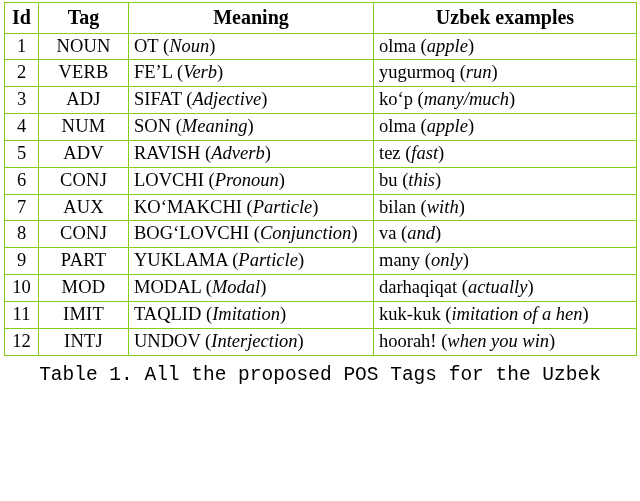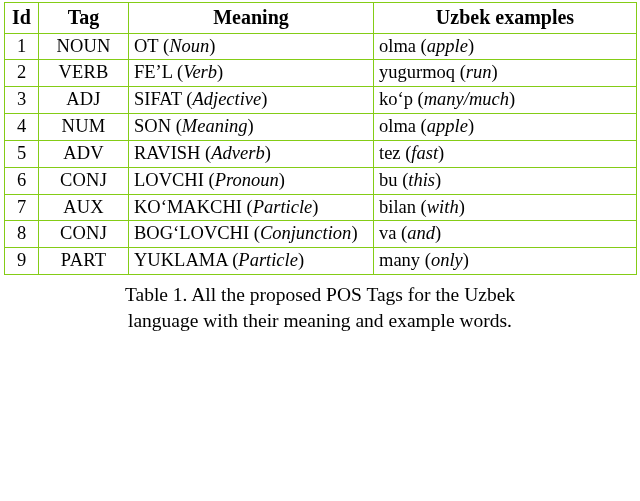--- a/index.html
+++ b/index.html
@@ -64,20 +64,21 @@
   }
   i, .ital {
     font-style: italic;
   }
   .caption {
     width: 600px;
     margin: 7px auto 0 auto;
     text-align: center;
     font-size: 19.5px;
     line-height: 1.32;
+    font-family: Liberation Mono, monospace;
   }
   .caption-line {
     display: block;
   }
 </style>
 </head>
 <body>
 
 <div class="page">
 
@@ -154,24 +155,41 @@
         <td class="example-cell"><span>va (</span><i>and</i><span>)</span></td>
       </tr>
 
       <tr>
         <td class="id-cell">9</td>
         <td class="tag-cell">PART</td>
         <td class="meaning-cell"><span>YUKLAMA (</span><i>Particle</i><span>)</span></td>
         <td class="example-cell"><span>many (</span><i>only</i><span>)</span></td>
       </tr>
 
+      <tr>
+        <td class="id-cell">10</td>
+        <td class="tag-cell">MOD</td>
+        <td class="meaning-cell"><span>MODAL (</span><i>Modal</i><span>)</span></td>
+        <td class="example-cell"><span>darhaqiqat (</span><i>actually</i><span>)</span></td>
+      </tr>
 
+      <tr>
+        <td class="id-cell">11</td>
+        <td class="tag-cell">IMIT</td>
+        <td class="meaning-cell"><span>TAQLID (</span><i>Imitation</i><span>)</span></td>
+        <td class="example-cell justify"><span>kuk-kuk (</span><i>imitation of a hen</i><span>)</span></td>
+      </tr>
 
+      <tr>
+        <td class="id-cell">12</td>
+        <td class="tag-cell">INTJ</td>
+        <td class="meaning-cell"><span>UNDOV (</span><i>Interjection</i><span>)</span></td>
+        <td class="example-cell"><span>hoorah! (</span><i>when you win</i><span>)</span></td>
+      </tr>
 
     </tbody>
   </table>
 
   <div class="caption">
     <span class="caption-line">Table 1. All the proposed POS Tags for the Uzbek</span>
-    <span class="caption-line">language with their meaning and example words.</span>
   </div>
 
 </div>
 
 </body></html>

